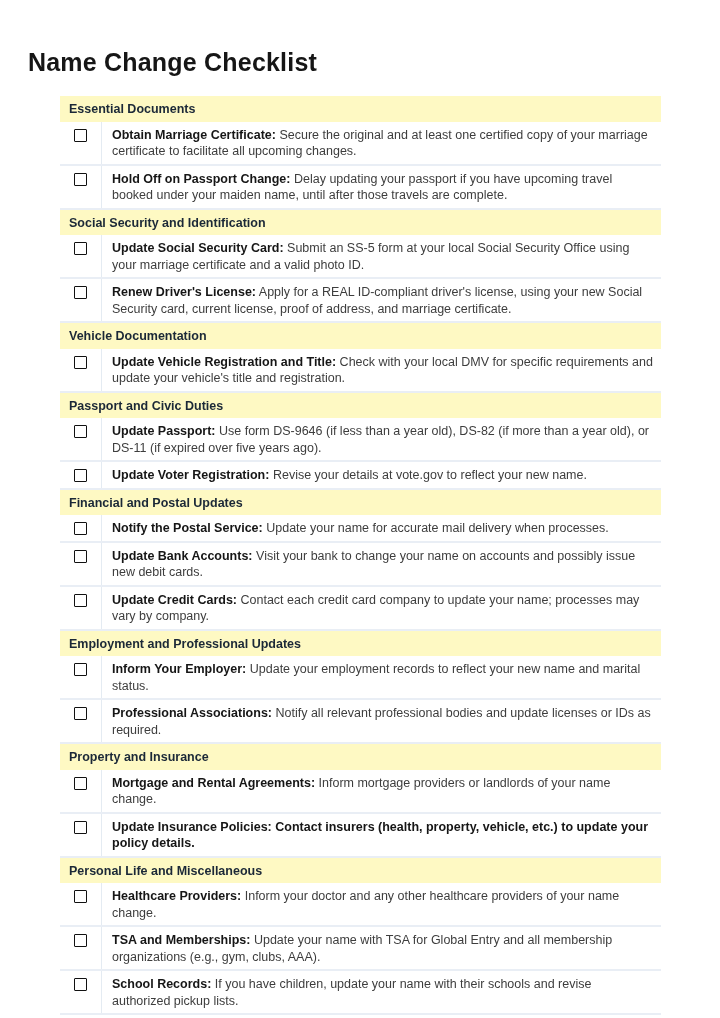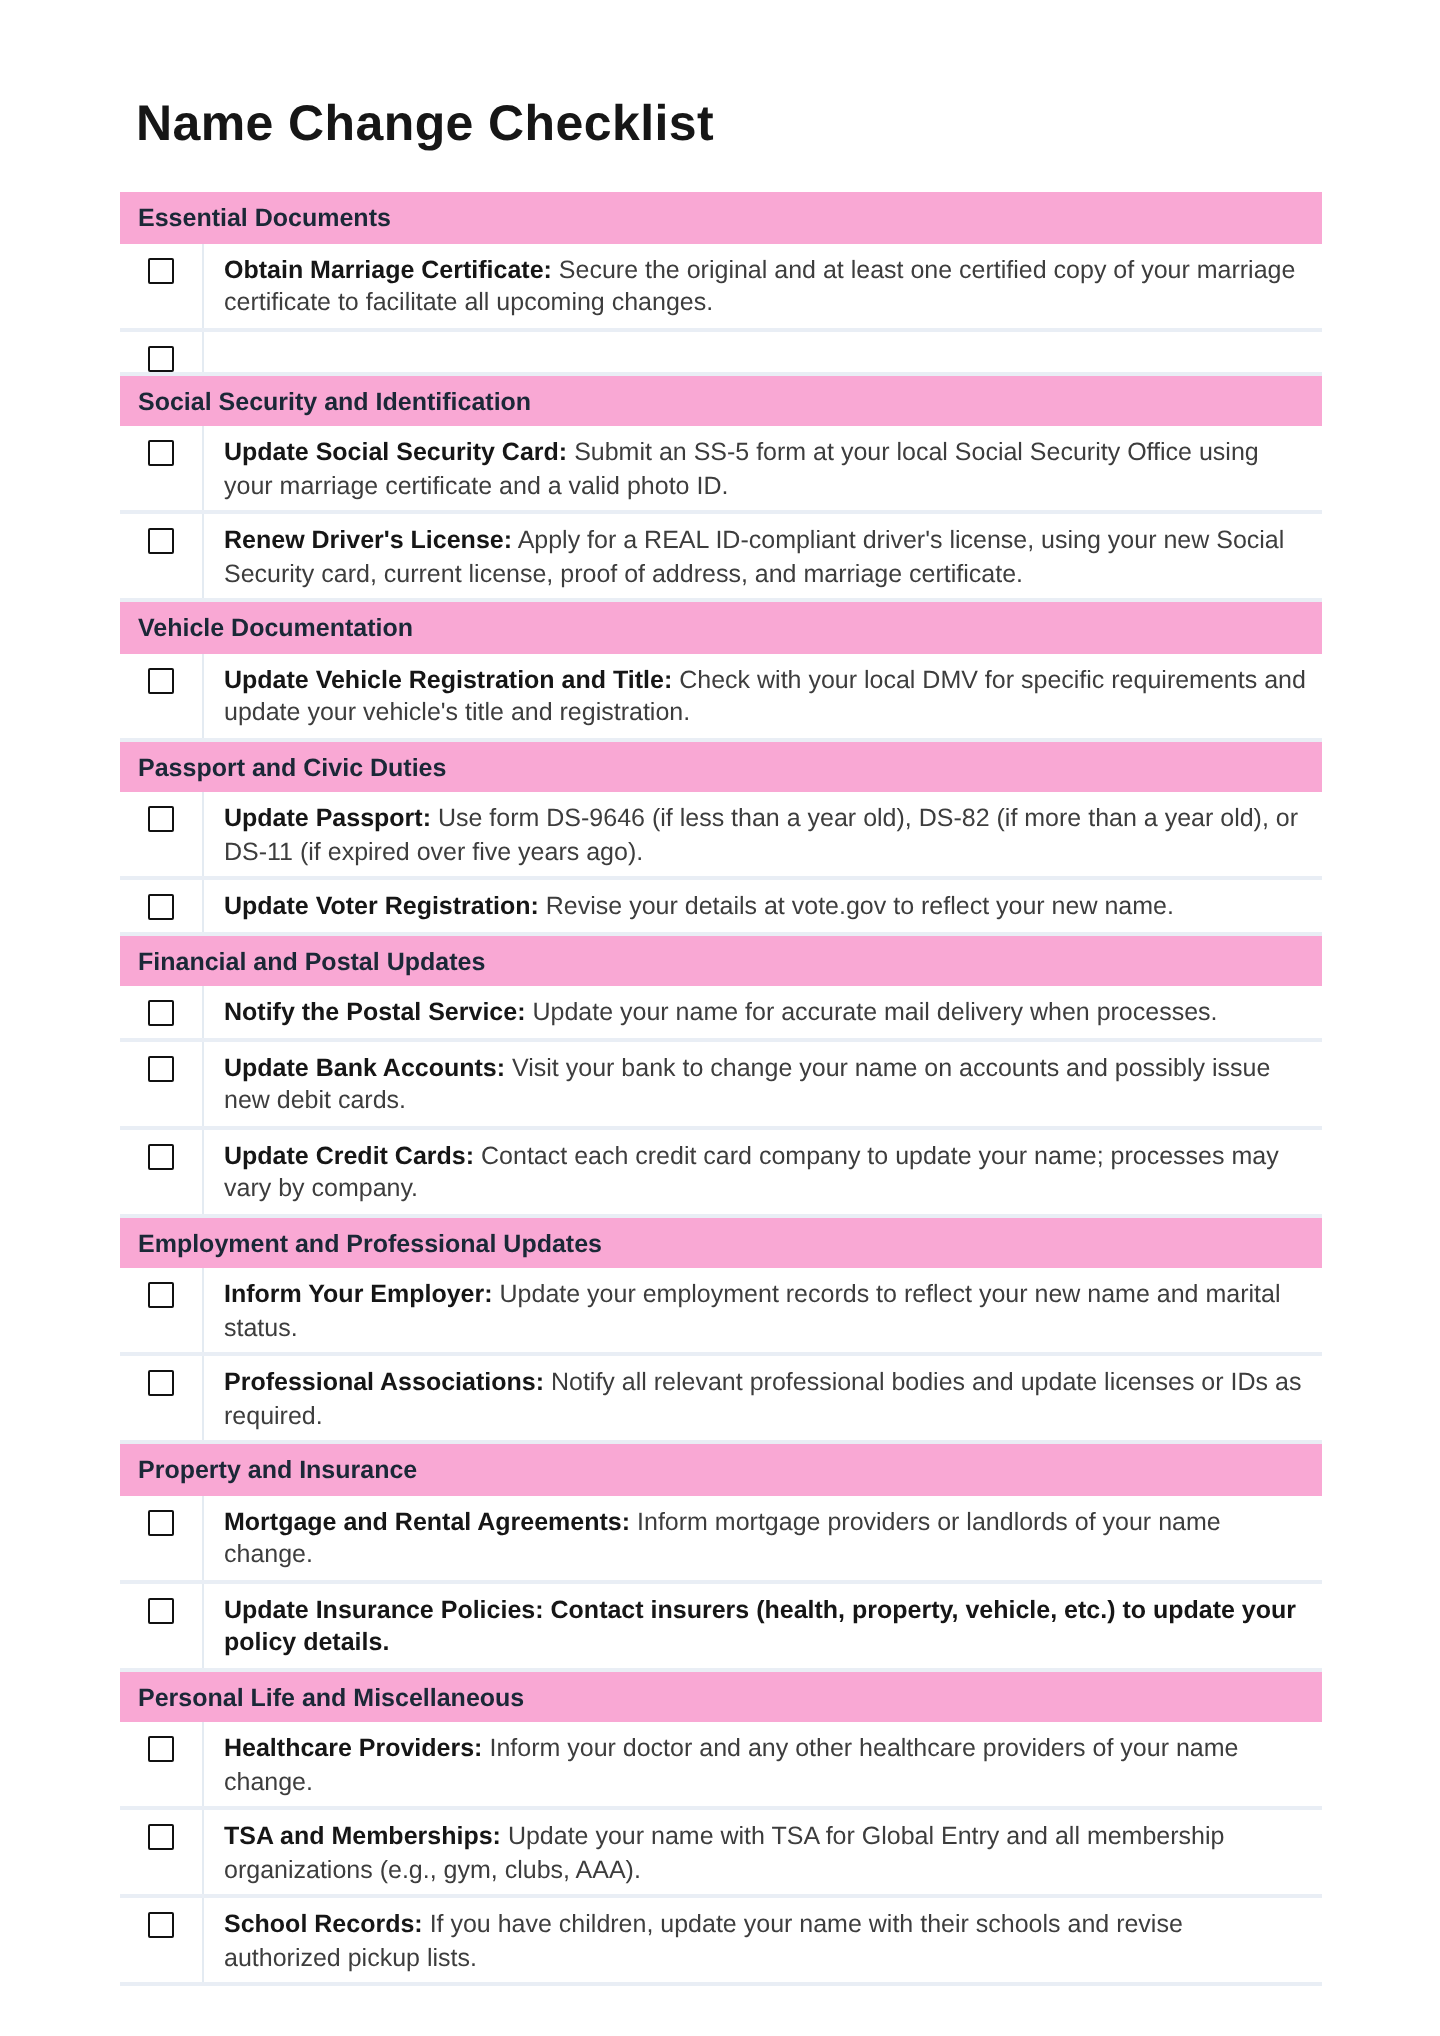--- a/index.html
+++ b/index.html
@@ -8,32 +8,32 @@
     background: #ffffff;
   }
   body {
     width: 720px;
     height: 1018px;
     font-family: "Liberation Sans", sans-serif;
     position: relative;
     overflow: hidden;
   }
   .page-title {
-    margin: 48px 0 0 68px;
+    margin: 48px 0 0 28px;
     font-size: 25px;
     font-weight: bold;
     color: #161616;
     letter-spacing: 0.2px;
   }
   .checklist {
     margin: 19px 0 0 60px;
     width: 601px;
   }
   .section-header {
-    background: #f9a8d4;
+    background: #fef9c3;
     color: #1b2837;
     font-weight: bold;
     font-size: 12.5px;
     line-height: 16.5px;
     padding: 5px 9px 4px 9px;
   }
   .row {
     display: flex;
     align-items: center;
     background: #ffffff;
@@ -83,20 +83,21 @@
     <div class="row">
       <div class="cb-cell">
         <span class="checkbox"></span>
       </div>
       <div class="item-text"><span class="item-label">Obtain Marriage Certificate:</span> <span>Secure the original and at least one certified copy of your marriage certificate to facilitate all upcoming changes.</span></div>
     </div>
     <div class="row">
       <div class="cb-cell">
         <span class="checkbox"></span>
       </div>
+      <div class="item-text"><span class="item-label">Hold Off on Passport Change:</span> <span>Delay updating your passport if you have upcoming travel booked under your maiden name, until after those travels are complete.</span></div>
     </div>
     <div class="section-header">Social Security and Identification</div>
     <div class="row">
       <div class="cb-cell">
         <span class="checkbox"></span>
       </div>
       <div class="item-text"><span class="item-label">Update Social Security Card:</span> <span>Submit an SS-5 form at your local Social Security Office using your marriage certificate and a valid photo ID.</span></div>
     </div>
     <div class="row">
       <div class="cb-cell">

